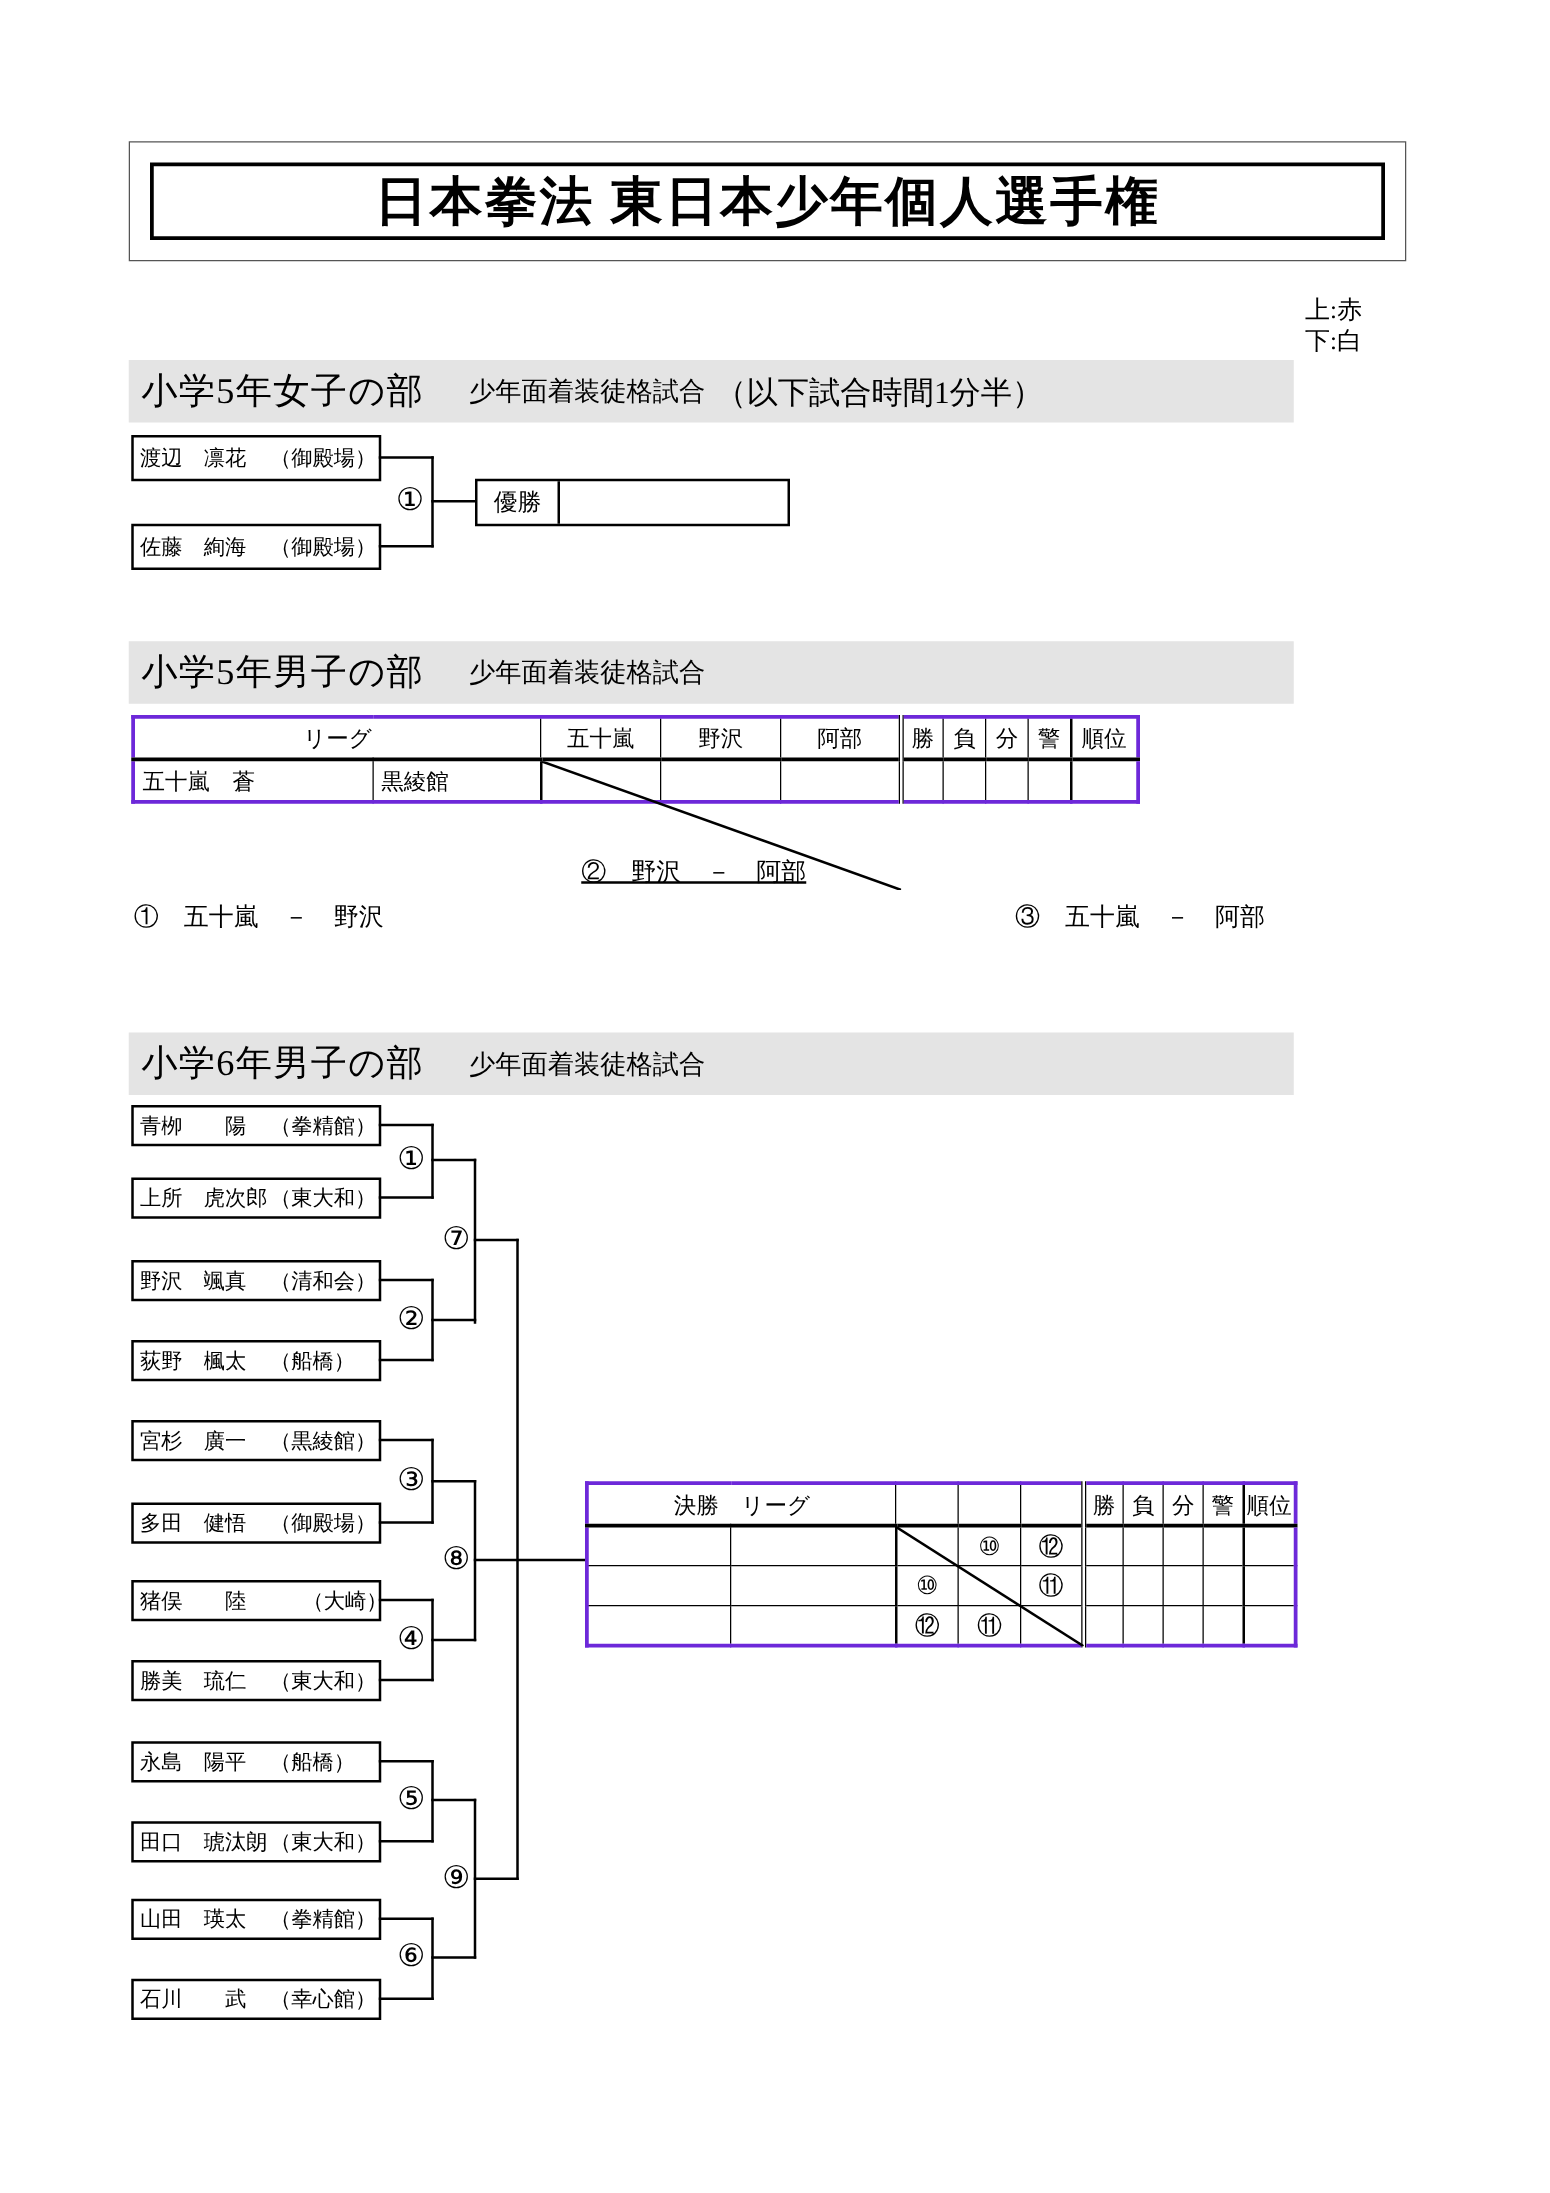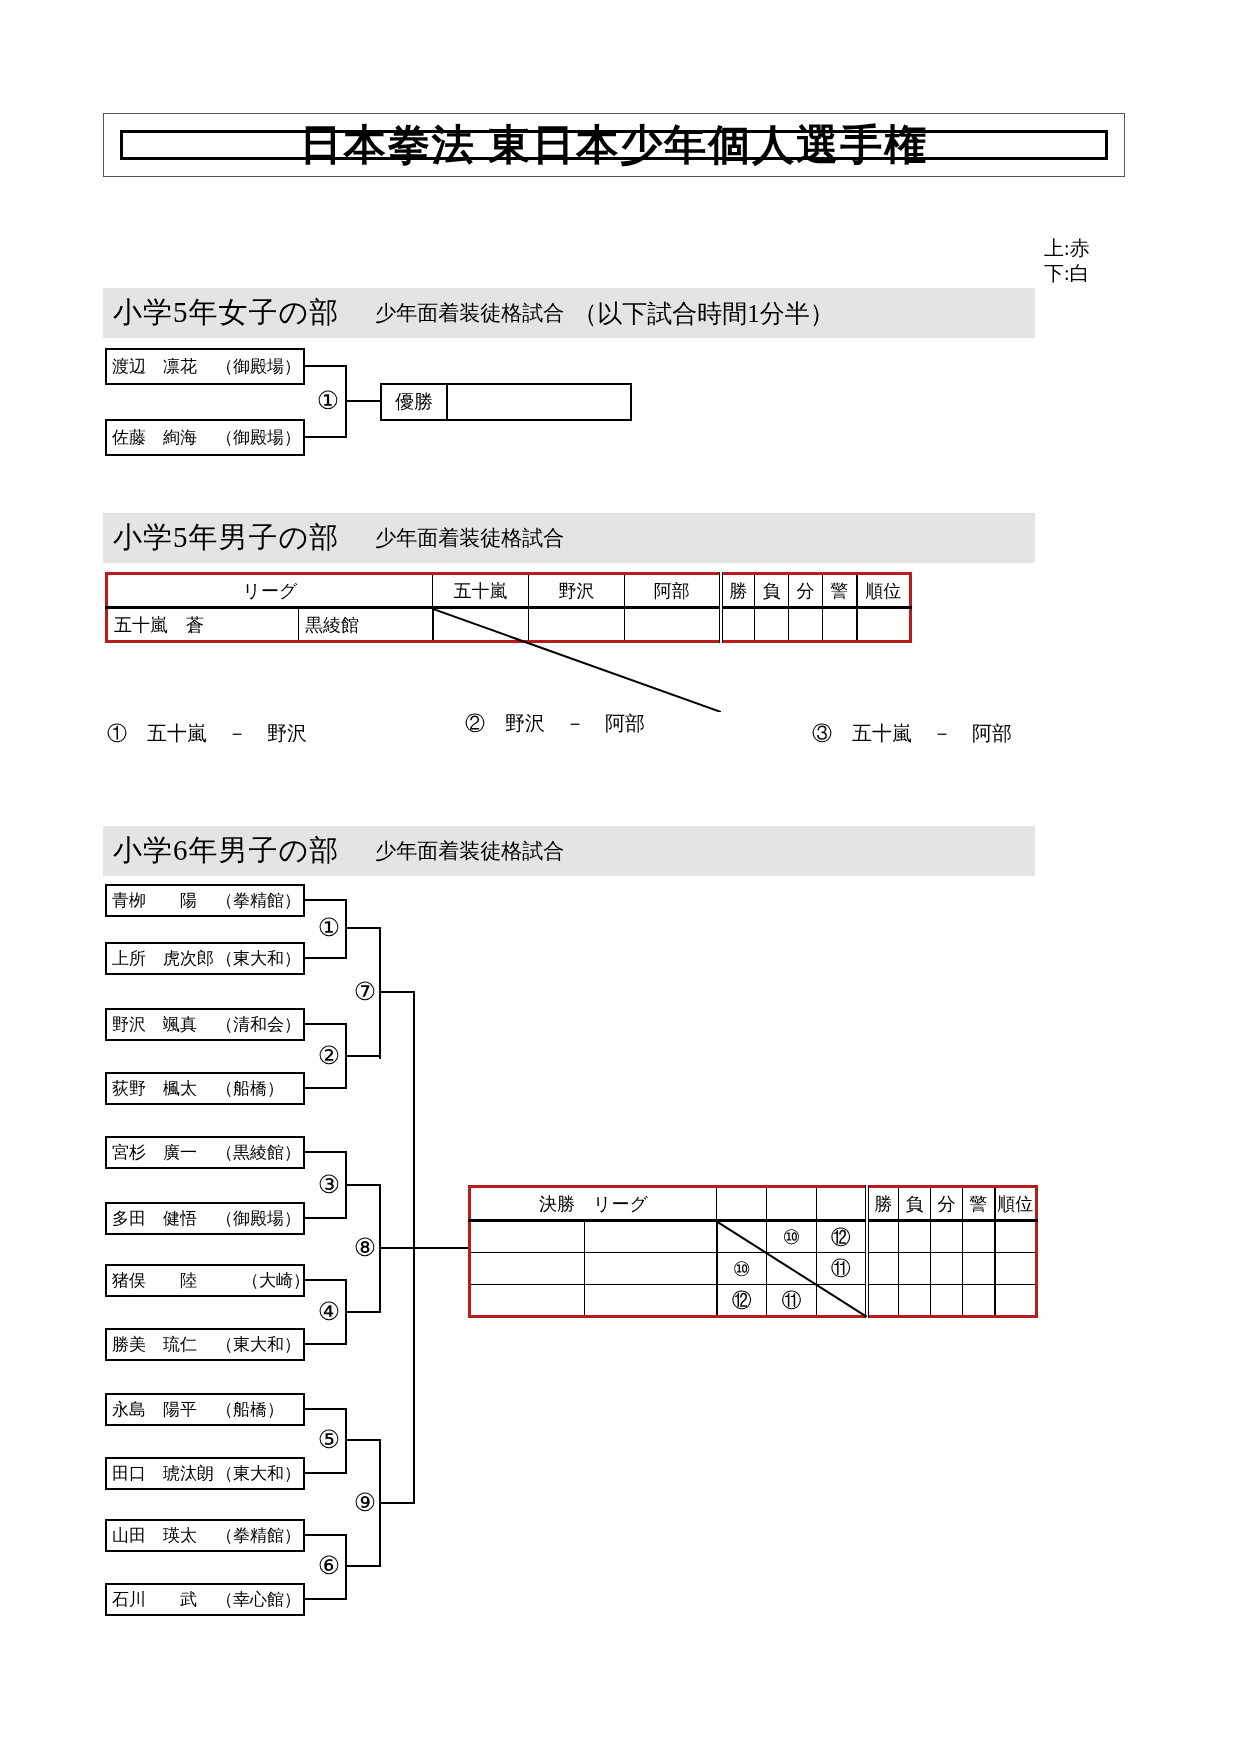--- a/index.html
+++ b/index.html
@@ -3,21 +3,21 @@
 <meta charset="utf-8">
 <style>
   html,body{margin:0;padding:0;background:#fff;}
   .page{position:relative;width:1240px;height:1754px;background:#ffffff;
         font-family:"Liberation Serif","DejaVu Serif",serif;color:#000;overflow:hidden;}
   .abs{position:absolute;}
   .hl{position:absolute;height:2px;background:#000;}
   .vl{position:absolute;width:2px;background:#000;}
 
   
-  .title-box{position:absolute;left:103px;top:113px;width:1022px;height:64px;
+  .title-box{position:absolute;left:103px;top:113px;width:1022px;height:96px;
              border:1px solid #555;padding:16px;box-sizing:border-box;background:#fff;}
   .title-inner{width:100%;height:100%;border:3px solid #000;box-sizing:border-box;
                display:flex;align-items:center;justify-content:center;}
   .title-text{font-size:42px;font-weight:bold;letter-spacing:2px;white-space:nowrap;}
 
   
   .legend{position:absolute;left:1044px;top:236px;font-size:20px;line-height:25px;white-space:nowrap;}
 
   
   .band{position:absolute;left:103px;width:932px;height:50px;background:#e4e4e4;
@@ -38,21 +38,21 @@
         text-align:center;background:#fff;}
 
   
   .winner-box{position:absolute;left:380px;top:383px;width:252px;height:38px;
               border:2px solid #000;box-sizing:border-box;display:flex;background:#fff;text-align:center;}
   .winner-box .wl{flex:none;width:64px;border-right:2px solid #000;display:flex;
                   align-items:center;justify-content:center;font-size:19px;}
   .winner-box .wv{flex:1;}
 
   
-  .lg-table{border-collapse:collapse;table-layout:fixed;border:3px solid #b91c1c;background:#fff;}
+  .lg-table{border-collapse:collapse;table-layout:fixed;border:3px solid #6d28d9;background:#fff;}
   .lg-table td{border:1px solid #000;font-size:18px;text-align:center;padding:0;
                white-space:nowrap;overflow:hidden;}
   .lg-table tr.hd td{border-bottom:3px solid #000;}
   .lg-table td.nm-td{text-align:left;padding-left:6px;}
   .lg-table td.cl-td{text-align:left;padding-left:6px;border-right:2px solid #000;}
   .lg-table td.dbl{border-left:4px double #000;}
   .lg-table td.rk{border-left:2px solid #000;}
   .lg-table td.circcell{font-size:20px;}
 
   .matchline{position:absolute;font-size:20px;white-space:nowrap;}
@@ -141,21 +141,21 @@
           <td></td>
       <td class="rk"></td>
     </tr>
   </tbody>
     </table>
   <svg class="abs" style="left:433px;top:609px;" width="288" height="103">
     <line x1="0" y1="0" x2="288" y2="103" stroke="#000" stroke-width="2"></line>
   </svg>
 
   <span class="matchline" style="left:107px;top:720px;">①　五十嵐　－　野沢</span>
-  <span class="matchline" style="left:465px;top:710px;">②　野沢　－　阿部</span>
+  <span class="matchline" style="left:465px;top:684px;text-decoration:underline;">②　野沢　－　阿部</span>
   <span class="matchline" style="left:812px;top:720px;">③　五十嵐　－　阿部</span>
 
   <div class="band" style="top:826px;">
     <span class="h">小学6年男子の部</span>
     <span class="sub">少年面着装徒格試合</span>
   </div>
 
   <div class="pbox" style="top:884px;">
       <span class="nm">青栁　　陽</span>
       <span class="cl">（拳精館）</span>

